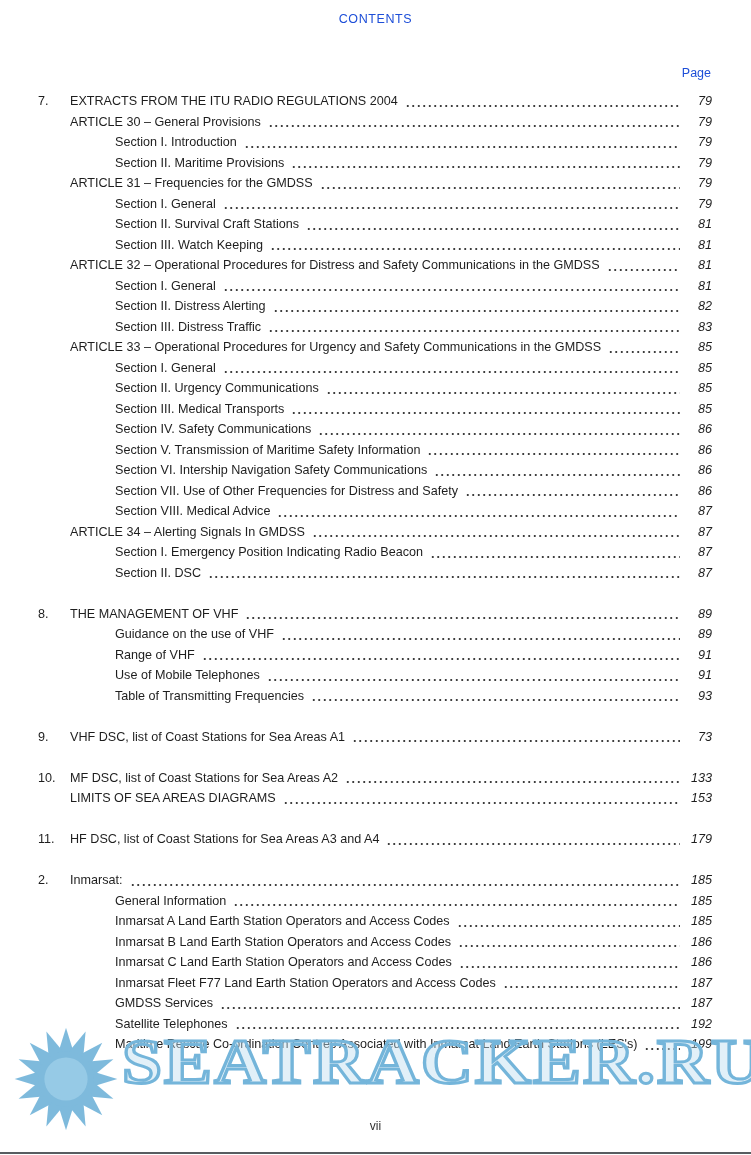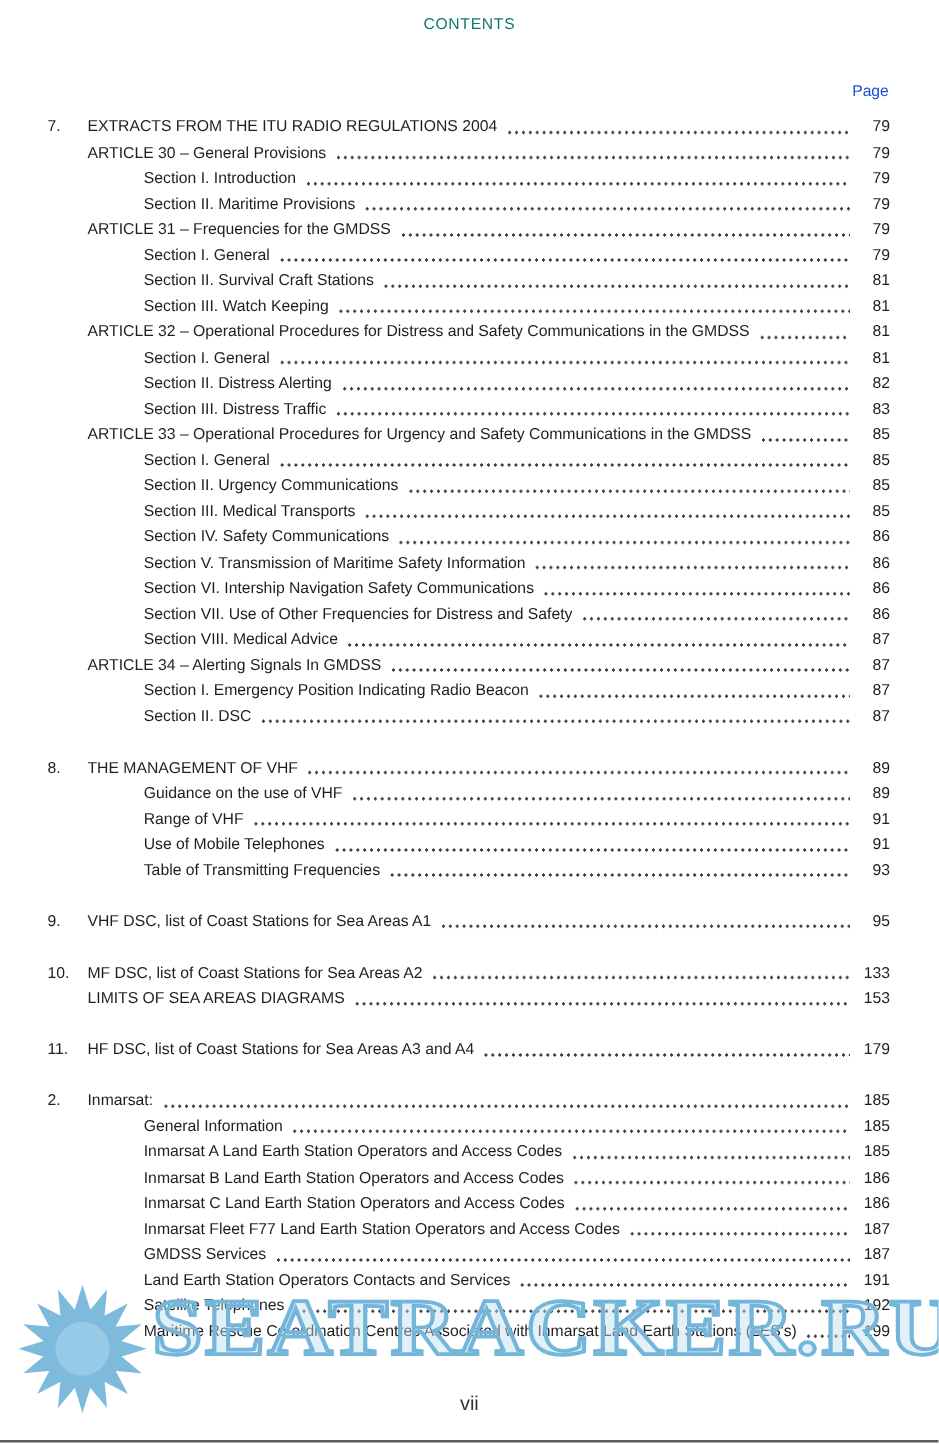--- a/index.html
+++ b/index.html
@@ -11,21 +11,21 @@
     font-family: "Liberation Sans", sans-serif;
     color: #1e1e1e;
     overflow: hidden;
   }
   .header {
     position: absolute;
     top: 12px; left: 0; right: 0;
     text-align: center;
     font-size: 12.5px;
     letter-spacing: 0.6px;
-    color: #0f766e;
+    color: #1d4ed8;
   }
   .page-label {
     position: absolute;
     top: 66px;
     right: 40px;
     font-size: 12.5px;
     color: #1d4ed8;
   }
   .toc {
     position: absolute;
@@ -51,27 +51,28 @@
     margin: 0 4px 0 7px;
     background-image: radial-gradient(circle, #3d3d3d 1.05px, rgba(0,0,0,0) 1.2px);
     background-size: 5.5px 5.5px;
     background-repeat: repeat-x;
     background-position: 0 11.5px;
   }
   .row .pg {
     flex: none;
     min-width: 28px;
     text-align: right;
+    font-style: italic;
   }
   .footer {
     position: absolute;
     bottom: 22px;
     left: 0; right: 0;
     text-align: center;
-    font-size: 16px;
+    font-size: 12px;
     color: #333333;
     z-index: 1;
   }
   .watermark {
     position: absolute;
     left: 0; right: 0;
     bottom: 6px;
     height: 124px;
     display: flex;
     pointer-events: none;
@@ -252,21 +253,21 @@
       </div>
       <div class="row lvl2">
         <span class="label">Table of Transmitting Frequencies</span>
         <span class="leader"></span>
         <span class="pg">93</span>
       </div>
       <div class="row lvl0 gap">
         <span class="num">9.</span>
         <span class="label">VHF DSC, list of Coast Stations for Sea Areas A1</span>
         <span class="leader"></span>
-        <span class="pg">95</span>
+        <span class="pg">73</span>
       </div>
       <div class="row lvl0 gap">
         <span class="num">10.</span>
         <span class="label">MF DSC, list of Coast Stations for Sea Areas A2</span>
         <span class="leader"></span>
         <span class="pg">133</span>
       </div>
       <div class="row lvl1">
         <span class="label">LIMITS OF SEA AREAS DIAGRAMS</span>
         <span class="leader"></span>
@@ -306,25 +307,20 @@
       </div>
       <div class="row lvl2">
         <span class="label">Inmarsat Fleet F77 Land Earth Station Operators and Access Codes</span>
         <span class="leader"></span>
         <span class="pg">187</span>
       </div>
       <div class="row lvl2">
         <span class="label">GMDSS Services</span>
         <span class="leader"></span>
         <span class="pg">187</span>
-      </div>
-      <div class="row lvl2">
-        <span class="label">Land Earth Station Operators Contacts and Services</span>
-        <span class="leader"></span>
-        <span class="pg">191</span>
       </div>
       <div class="row lvl2">
         <span class="label">Satellite Telephones</span>
         <span class="leader"></span>
         <span class="pg">192</span>
       </div>
       <div class="row lvl2">
         <span class="label">Maritime Rescue Co-ordination Centres Associated with Inmarsat Land Earth Stations (LES's)</span>
         <span class="leader"></span>
         <span class="pg">199</span>

